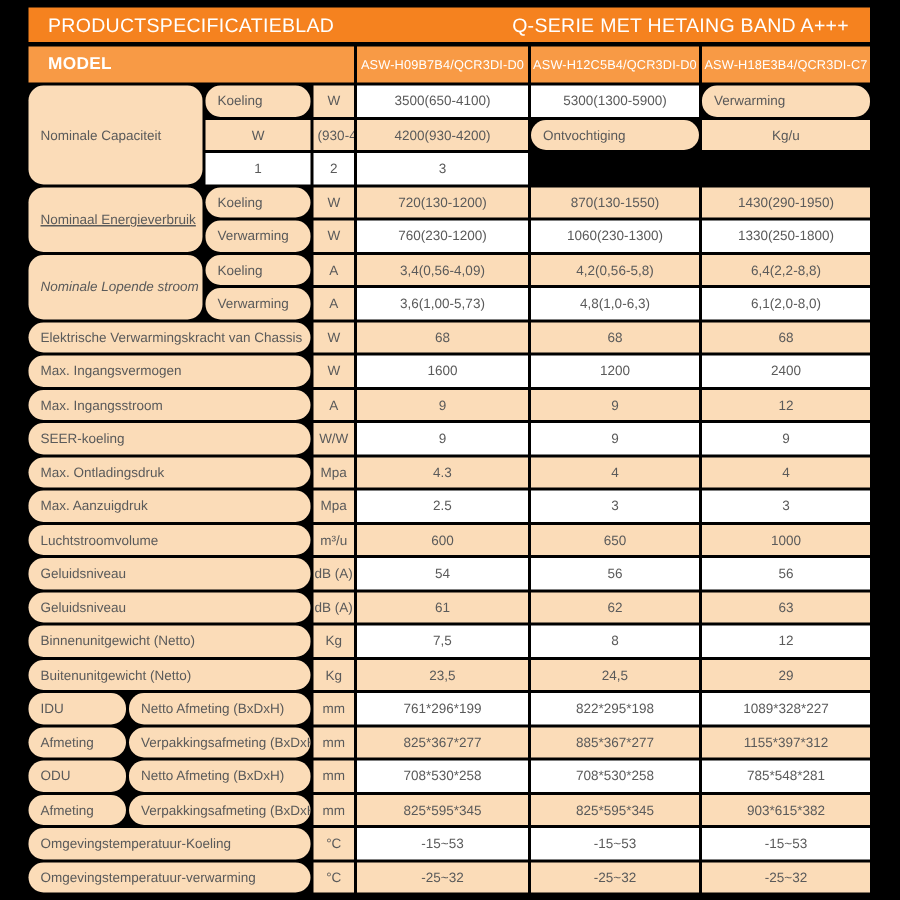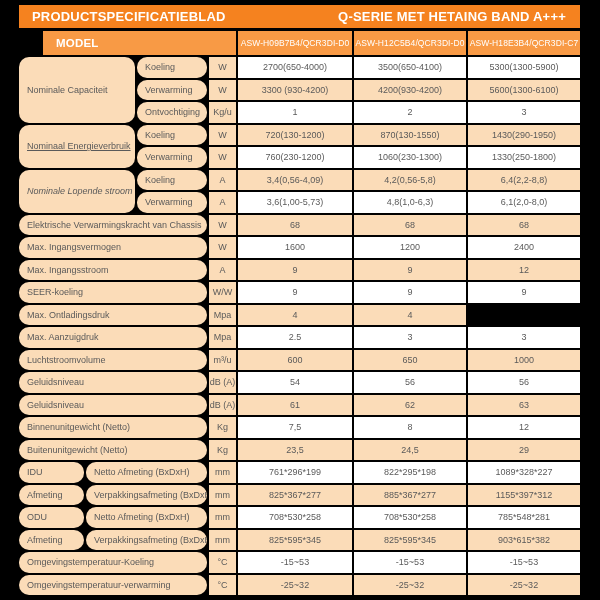--- a/index.html
+++ b/index.html
@@ -25,21 +25,21 @@
     display: flex;
     align-items: center;
     justify-content: space-between;
     padding: 0 14px 0 13px;
     box-sizing: border-box;
     margin-bottom: 3px;
   }
   .title-band span {
     color: #ffffff;
     font-size: 13px;
-    font-weight: bold;
+    font-weight: normal;
     letter-spacing: 0.2px;
     white-space: nowrap;
   }
   
   .model-band {
     display: grid;
     grid-template-columns: 217px 114px 112px 112px;
     column-gap: 2px;
     height: 24px;
     margin-bottom: 2px;
@@ -49,21 +49,20 @@
     display: flex;
     align-items: center;
     overflow: hidden;
   }
   .model-label {
     color: #ffffff;
     font-size: 11.5px;
     font-weight: bold;
     padding-left: 13px;
     letter-spacing: 0.2px;
-    margin-left: 24px;
   }
   .model-name {
     justify-content: center;
     color: #ffffff;
     font-size: 8.5px;
     letter-spacing: 0.1px;
     white-space: nowrap;
     text-align: center;
   }
   
@@ -111,28 +110,26 @@
     <div class="mcell model-label">MODEL</div>
     <div class="mcell model-name">ASW-H09B7B4/QCR3DI-D0</div>
     <div class="mcell model-name">ASW-H12C5B4/QCR3DI-D0</div>
     <div class="mcell model-name">ASW-H18E3B4/QCR3DI-C7</div>
   </div>
 
   <div class="spec-grid" id="spec-grid">
       <div class="cell peach lbl" style="grid-area: span 3 / 1;">Nominale Capaciteit</div>
       <div class="cell peach lbl">Koeling</div>
       <div class="cell peach ctr">W</div>
-      <div class="cell ctr white">2700(650-4000)</div>
       <div class="cell ctr white">3500(650-4100)</div>
       <div class="cell ctr white">5300(1300-5900)</div>
       <div class="cell peach lbl">Verwarming</div>
       <div class="cell peach ctr">W</div>
       <div class="cell ctr peach">3300 (930-4200)</div>
       <div class="cell ctr peach">4200(930-4200)</div>
-      <div class="cell ctr peach">5600(1300-6100)</div>
       <div class="cell peach lbl">Ontvochtiging</div>
       <div class="cell peach ctr">Kg/u</div>
       <div class="cell ctr white">1</div>
       <div class="cell ctr white">2</div>
       <div class="cell ctr white">3</div>
       <div class="cell peach lbl" style="grid-area: span 2 / 1; text-decoration: underline;">Nominaal Energieverbruik</div>
       <div class="cell peach lbl">Koeling</div>
       <div class="cell peach ctr">W</div>
       <div class="cell ctr peach">720(130-1200)</div>
       <div class="cell ctr peach">870(130-1550)</div>
@@ -168,20 +165,21 @@
       <div class="cell ctr peach">9</div>
       <div class="cell ctr peach">9</div>
       <div class="cell ctr peach">12</div>
       <div class="cell peach lbl full-label">SEER-koeling</div>
       <div class="cell peach ctr">W/W</div>
       <div class="cell ctr white">9</div>
       <div class="cell ctr white">9</div>
       <div class="cell ctr white">9</div>
       <div class="cell peach lbl full-label">Max. Ontladingsdruk</div>
       <div class="cell peach ctr">Mpa</div>
+      <div class="cell ctr peach">4.3</div>
       <div class="cell ctr peach">4</div>
       <div class="cell ctr peach">4</div>
       <div class="cell peach lbl full-label">Max. Aanzuigdruk</div>
       <div class="cell peach ctr">Mpa</div>
       <div class="cell ctr white">2.5</div>
       <div class="cell ctr white">3</div>
       <div class="cell ctr white">3</div>
       <div class="cell peach lbl full-label">Luchtstroomvolume</div>
       <div class="cell peach ctr">m³/u</div>
       <div class="cell ctr peach">600</div>

